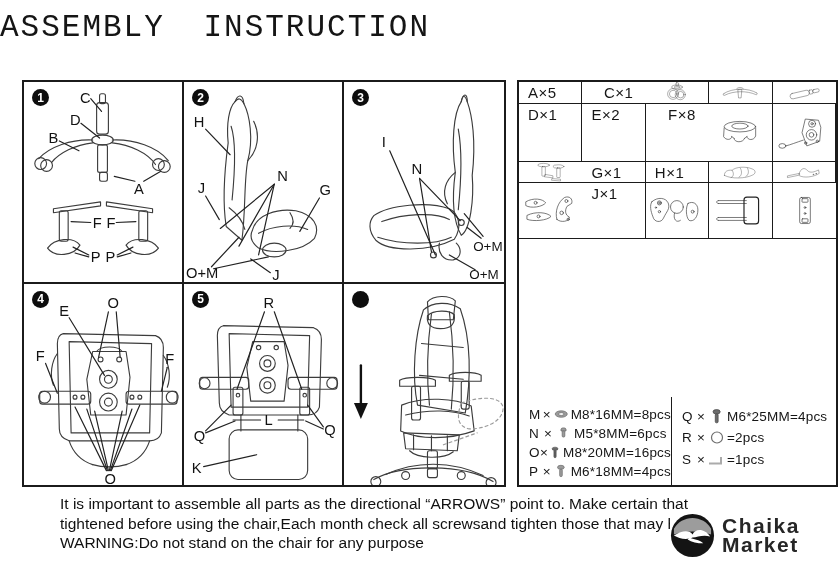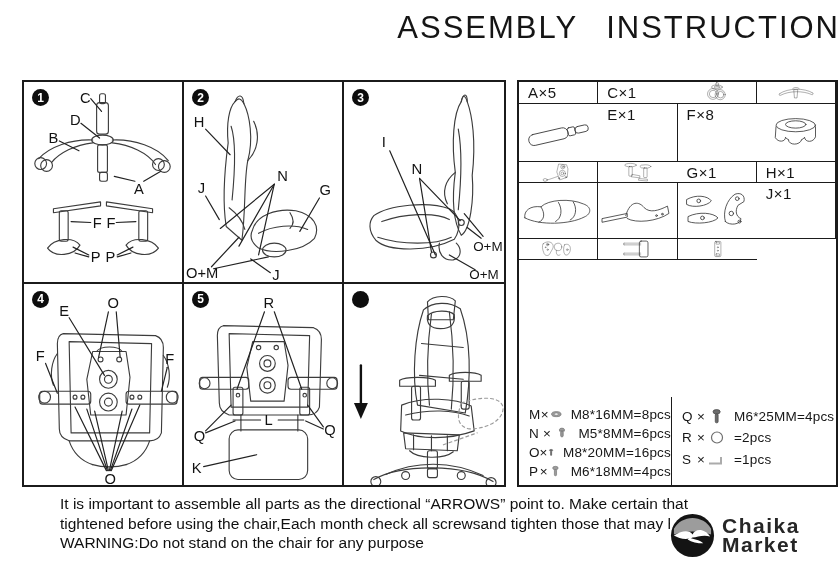--- a/index.html
+++ b/index.html
@@ -2,22 +2,22 @@
 <html><head>
 <meta charset="utf-8">
 <style>
   html,body{margin:0;padding:0;}
   body{
     width:840px;height:569px;position:relative;overflow:hidden;
     background:#ffffff;color:#161616;
     font-family:"Liberation Sans",sans-serif;
   }
   .title{
-    position:absolute;top:10px;left:0;width:100%;text-align:right;
-    font-size:31px;letter-spacing:2px;word-spacing:18px;color:#151515;
+    position:absolute;top:10px;left:0;width:100%;text-align:left;
+    font-size:31px;letter-spacing:2px;word-spacing:18px;color:#151515;font-family:Liberation Mono, monospace;
   }
   
   .panel-grid{
     position:absolute;left:22px;top:80px;width:484px;height:407px;
     border:2px solid #1b1b1b;box-sizing:border-box;
     display:grid;grid-template-columns:1fr 1fr 1fr;grid-template-rows:1fr 1fr;
   }
   .panel{position:relative;box-sizing:border-box;border-right:2px solid #1b1b1b;border-bottom:2px solid #1b1b1b;}
   .panel.last-col{border-right:none;}
   .panel.last-row{border-bottom:none;}
@@ -36,37 +36,37 @@
   .draw text.sm{font-size:13.5px;}
   .draw .fillblk{fill:#111;stroke:none;}
   .draw .dash{stroke:#9a9a9a;stroke-dasharray:3 3;}
   .draw .thick{stroke:#111;stroke-width:2.4;}
   
   .parts-table{
     position:absolute;left:517px;top:80px;width:321px;height:407px;
     border:2px solid #1b1b1b;box-sizing:border-box;display:flex;flex-direction:column;
   }
   .parts-grid{
-    display:grid;grid-template-columns:1fr 1fr 1fr 1fr;
+    display:grid;grid-template-columns:1fr 1fr 1fr 1fr 1fr;
     grid-template-rows:22px 58px 21px 56px 21px 58px 21px 58px;
   }
   .pt-cell{box-sizing:border-box;border-right:1.5px solid #1b1b1b;border-bottom:1.5px solid #1b1b1b;position:relative;overflow:hidden;}
-  .pt-cell.colend{border-right:none;}
+  .pt-cell.colend{border-right:none;text-align:center;}
   .pt-h{font-size:15px;padding:2px 0 0 9px;letter-spacing:.5px;}
   .pt-img svg{position:absolute;left:0;top:0;width:100%;height:100%;}
   
   .screws{flex:1;display:flex;}
   .screw-col{box-sizing:border-box;padding:8px 0 0 10px;}
   .screw-col.left{width:153px;border-right:1.5px solid #1b1b1b;}
   .screw-col.right{flex:1;padding-top:10px;}
   .screw-row{display:flex;align-items:center;height:19px;font-size:13.5px;white-space:nowrap;}
   .screw-row .sid{width:13px;display:inline-block;}
   .screw-row .sx{width:12px;display:inline-block;text-align:center;}
   .screw-row .sicon{width:20px;height:17px;display:inline-block;}
-  .screw-row .spec{margin-left:7px;letter-spacing:.2px;}
+  .screw-row .spec{margin-left:0;letter-spacing:.2px;}
   .sicon .metal{fill:#9b9b9b;stroke:#6e6e6e;stroke-width:.8;}
   .sicon .metald{fill:#6b6b6b;stroke:#4a4a4a;stroke-width:.8;}
   .sicon .outline{fill:none;stroke:#6e6e6e;stroke-width:1.2;}
   
   .footer{position:absolute;left:60px;top:494px;width:820px;font-size:15.5px;line-height:19.5px;color:#101010;}
   
   .logo{position:absolute;left:670px;top:510px;width:170px;height:50px;display:flex;align-items:center;background:#fff;}
   .logo-mark{width:45px;height:45px;flex:0 0 45px;}
   .logo-text{margin-left:7px;font-weight:bold;font-size:21px;line-height:19px;letter-spacing:1.5px;color:#262626;}
 </style>
@@ -353,21 +353,22 @@
     <div class="pt-cell pt-img colend">
       <svg class="draw" viewBox="0 0 107 58">
         <g transform="rotate(-13 53 30)">
           <rect x="12" y="24" width="54" height="15" rx="7"></rect>
           <rect x="66" y="26" width="10" height="11" rx="2"></rect>
           <rect x="76" y="27" width="18" height="9" rx="4"></rect>
         </g>
       </svg>
     </div>
 
-    <div class="pt-cell pt-h">E×1</div>
+    <div class="pt-cell pt-h">D×1</div>
+    <div class="pt-cell pt-h">E×2</div>
     <div class="pt-cell pt-h colend">F×8</div>
 
     <div class="pt-cell pt-img">
       <svg class="draw" viewBox="0 0 107 58">
         <ellipse cx="53" cy="19" rx="27" ry="9"></ellipse>
         <ellipse cx="53" cy="18" rx="14" ry="5"></ellipse>
         <path d="M26,21 L25,36 C29,43 39,42 39,36"></path>
         <path d="M43,39 C43,47 59,47 61,39"></path>
         <path d="M65,36 C66,43 77,43 80,35 L80,21"></path>
         <path d="M39,36 L43,39 M61,39 L65,36"></path>

